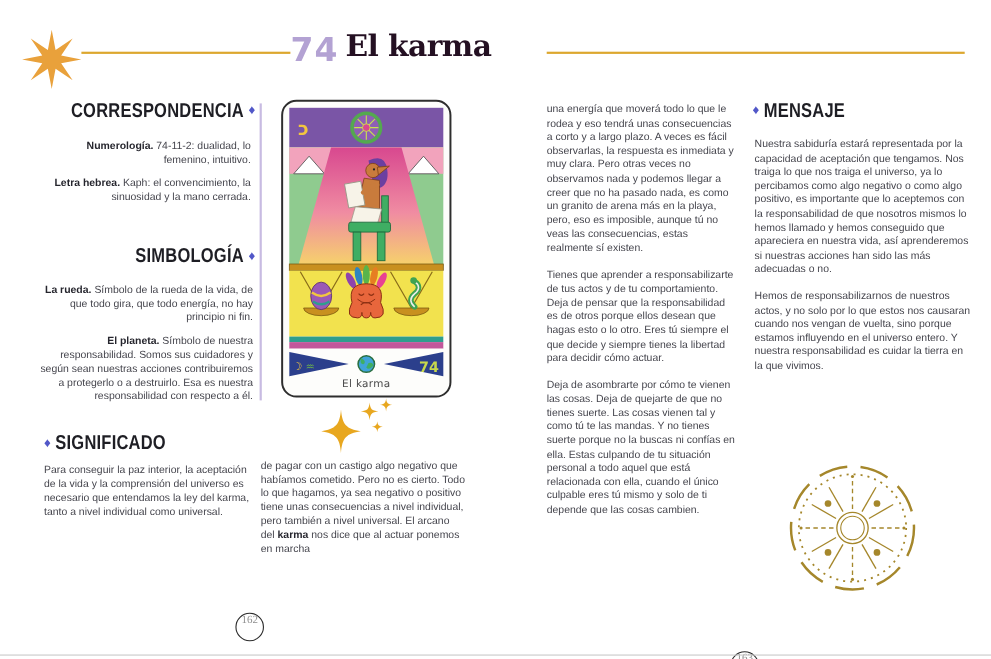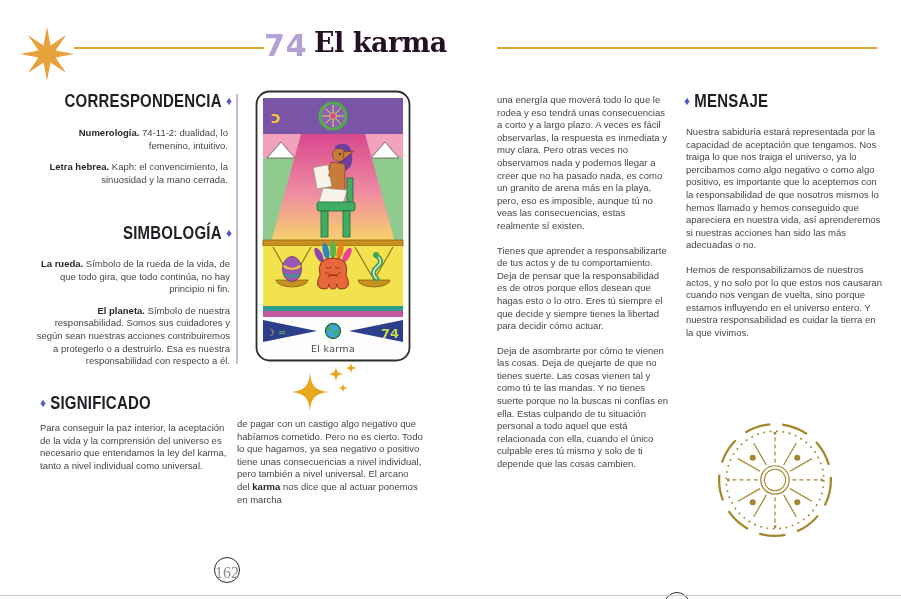--- a/index.html
+++ b/index.html
@@ -38,22 +38,22 @@
   b.inl { color:#26262E; font-weight:700; }
 
   .vline { position:absolute; left:236px; top:94px; width:2px; height:270px; background:#C8BBE2; }
 
   .tarot-card { position:absolute; left:255px; top:90px; width:156px; height:272px; }
   .sparkles { position:absolute; left:284px; top:360px; }
   .sun-mandala { position:absolute; left:713px; top:421px; }
 
   .page-num {
     position:absolute; width:26px; height:26px; border:1.4px solid #2B2B2B; border-radius:50%;
-    font-family:"Liberation Serif", serif; font-size:16px; color:#8E8E8E;
-    display:flex; align-items:flex-end; justify-content:center;
+    font-family:"Liberation Serif", serif; font-size:10px; color:#8E8E8E;
+    display:flex; align-items:flex-start; justify-content:center;
   }
   .pn-left  { left:214px; top:557px; }
   .pn-right { left:664px; top:545px;margin-top:47px; }
 
   .bottom-edge { position:absolute; left:0; top:595px; width:901px; height:1px; background:#C9C9C9; }
 
   svg text { font-family:"DejaVu Sans", sans-serif; }
 </style>
 </head>
 <body>
@@ -77,21 +77,21 @@
     <div class="body-col tight r" style="left:36px; top:127px; width:192px;">
       <p><b class="lead">Numerología.</b><span> 74-11-2: dualidad, lo femenino, intuitivo.</span></p>
       <p><b class="lead">Letra hebrea.</b><span> Kaph: el convencimiento, la sinuosidad y la mano cerrada.</span></p>
     </div>
 
     <div class="sec-head head-right" style="left:36px; top:224px; width:196px;text-align:right;">
       <span class="txt">SIMBOLOGÍA</span>
       <span class="diamond">♦</span>
     </div>
     <div class="body-col tight r" style="left:32px; top:258px; width:198px;">
-      <p><b class="lead">La rueda.</b><span> Símbolo de la rueda de la vida, de que todo gira, que todo continúa, no hay principio ni fin.</span></p>
+      <p><b class="lead">La rueda.</b><span> Símbolo de la rueda de la vida, de que todo gira, que todo energía, no hay principio ni fin.</span></p>
       <p><b class="lead">El planeta.</b><span> Símbolo de nuestra responsabilidad. Somos sus cuidadores y según sean nuestras acciones contribuiremos a protegerlo o a destruirlo. Esa es nuestra responsabilidad con respecto a él.</span></p>
     </div>
 
     <div class="vline"></div>
 
     <svg class="tarot-card" viewBox="0 0 156 272">
       <defs>
         <linearGradient id="pg" x1="0" y1="0" x2="0" y2="1">
           <stop offset="0" stop-color="#D8488F"></stop>
           <stop offset="0.55" stop-color="#F08CA2"></stop>

